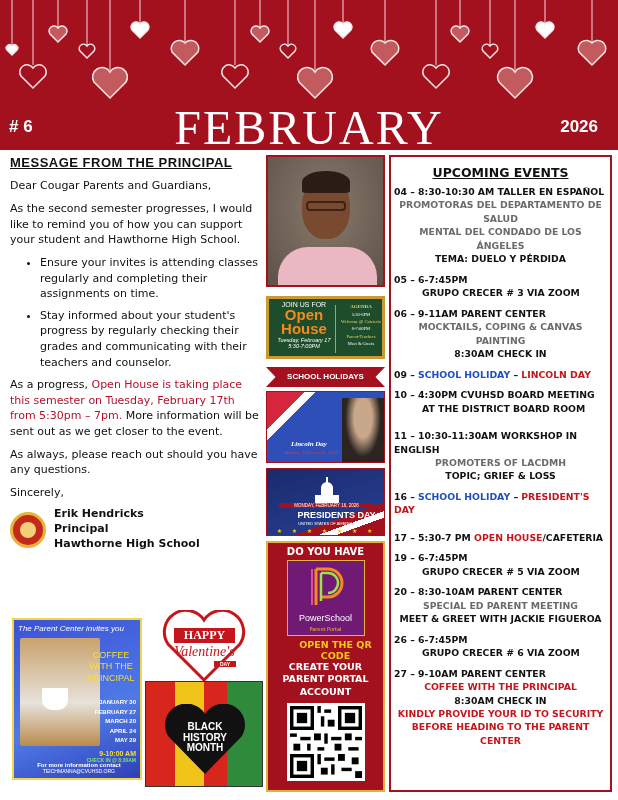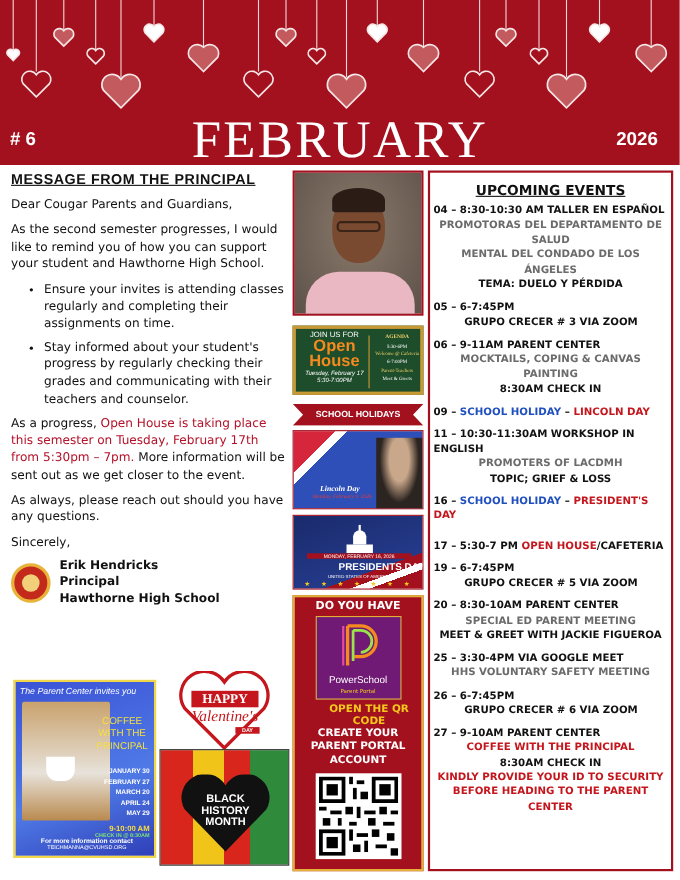--- a/index.html
+++ b/index.html
@@ -52,21 +52,21 @@
   .ribbon { position: absolute; left: 266px; top: 367px; width: 119px; height: 20px; background: #a3111f; color: #fff; font-weight: bold; font-size: 8px; text-align: center; line-height: 20px; clip-path: polygon(0 0,100% 0,92% 50%,100% 100%,0 100%,8% 50%); }
 
   .lincoln { position: absolute; left: 266px; top: 391px; width: 119px; height: 72px; background: linear-gradient(135deg,#d6263b 0 20%,#fff 20% 26%,#2e4fb8 26% 100%); border: 1px solid #a3111f; overflow: hidden; }
   .lincoln .abe { position: absolute; right: 0; top: 6px; width: 42px; height: 66px; background: radial-gradient(ellipse at 50% 30%, #c9a78a 30%, #2b2420 60%); }
   .lincoln .t1 { position: absolute; left: 6px; top: 48px; width: 72px; text-align: center; color: #fff; font-family: "Liberation Serif", serif; font-style: italic; font-weight: bold; font-size: 7px; }
   .lincoln .t2 { position: absolute; left: 6px; top: 58px; width: 76px; text-align: center; color: #e33a3a; font-family: "Liberation Serif", serif; font-style: italic; font-size: 5px; }
 
   .presidents { position: absolute; left: 266px; top: 468px; width: 119px; height: 68px; background: linear-gradient(160deg,#1a2a6b,#243a8a 70%,#a3111f 70% 78%,#fff 78% 84%,#a3111f 84%); border: 1px solid #a3111f; overflow: hidden; color: #fff; }
   .capitol { position: absolute; left: 44px; top: 8px; width: 32px; height: 26px; }
   .pd-date { position: absolute; left: 12px; top: 34px; width: 95px; text-align: center; font-size: 4.5px; background: #a3111f; }
-  .pd-title { position: absolute; left: 0; top: 41px; width: 119px; text-align: right; font-weight: 900; font-size: 9px; padding-left: 20px; }
+  .pd-title { position: absolute; left: 0; top: 41px; width: 119px; text-align: center; font-weight: 900; font-size: 9px; padding-left: 20px; }
   .pd-sub { position: absolute; left: 0; top: 52px; width: 119px; text-align: center; font-size: 4px; }
   .pd-stars { position: absolute; left: 0; top: 58px; width: 119px; text-align: center; font-size: 6px; color: #f3c71c; letter-spacing: 4px; }
 
   .ps { position: absolute; left: 266px; top: 541px; width: 119px; height: 251px; background: #a3111f; border: 2px solid #e3b13b; color: #fff; text-align: center; font-family: "DejaVu Sans", sans-serif; font-weight: bold; }
   .ps .q { font-size: 10px; margin-top: 3px; }
   .ps-logo { margin: 3px auto 0; width: 78px; height: 76px; background: #701a75; border: 1px solid #e3b13b; position: relative; }
   .ps-logo .ps-name { position: absolute; left: 0; bottom: 12px; width: 100%; font-family: "Liberation Sans", sans-serif; font-weight: normal; font-size: 9px; color: #fff; }
   .ps-logo .ps-sub { position: absolute; left: 0; bottom: 3px; width: 100%; font-size: 5px; color: #f3c71c; font-weight: normal; }
   .ps .open { color: #f3c71c; font-size: 9.5px; margin-top: 3px; margin-left: 20px; }
   .ps .create { font-size: 9.5px; line-height: 1.3; }
@@ -327,43 +327,43 @@
     <div class="indent">GRUPO CRECER # 3 VIA ZOOM</div>
   </div>
   <div class="ev">
     <div>06 – 9-11AM PARENT CENTER</div>
     <div class="sub gray">MOCKTAILS, COPING &amp; CANVAS PAINTING</div>
     <div class="sub">8:30AM CHECK IN</div>
   </div>
   <div class="ev">
     <span>09 – </span><span class="blue">SCHOOL HOLIDAY</span><span> – </span><span class="ered">LINCOLN DAY</span>
   </div>
+  <div class="ev gap">
+    <div>10 – 4:30PM CVUHSD BOARD MEETING</div>
+    <div class="indent">AT THE DISTRICT BOARD ROOM</div>
+  </div>
   <div class="ev">
     <div>11 – 10:30-11:30AM WORKSHOP IN ENGLISH</div>
     <div class="sub gray">PROMOTERS OF LACDMH</div>
     <div class="sub">TOPIC; GRIEF &amp; LOSS</div>
   </div>
   <div class="ev gap">
     <span>16 – </span><span class="blue">SCHOOL HOLIDAY</span><span> – </span><span class="ered">PRESIDENT'S DAY</span>
   </div>
   <div class="ev">
     <span>17 – 5:30-7 PM </span><span class="ered">OPEN HOUSE</span><span>/CAFETERIA</span>
   </div>
   <div class="ev">
     <div>19 – 6-7:45PM</div>
     <div class="indent">GRUPO CRECER # 5 VIA ZOOM</div>
   </div>
   <div class="ev">
     <div>20 – 8:30-10AM PARENT CENTER</div>
     <div class="sub gray">SPECIAL ED PARENT MEETING</div>
     <div class="sub">MEET &amp; GREET WITH JACKIE FIGUEROA</div>
-  </div>
-  <div class="ev">
-    <div>25 – 3:30-4PM VIA GOOGLE MEET</div>
-    <div class="sub gray">HHS VOLUNTARY SAFETY MEETING</div>
   </div>
   <div class="ev">
     <div>26 – 6-7:45PM</div>
     <div class="indent">GRUPO CRECER # 6 VIA ZOOM</div>
   </div>
   <div class="ev">
     <div>27 – 9-10AM PARENT CENTER</div>
     <div class="sub ered">COFFEE WITH THE PRINCIPAL</div>
     <div class="sub">8:30AM CHECK IN</div>
     <div class="sub ered">KINDLY PROVIDE YOUR ID TO SECURITY</div>

